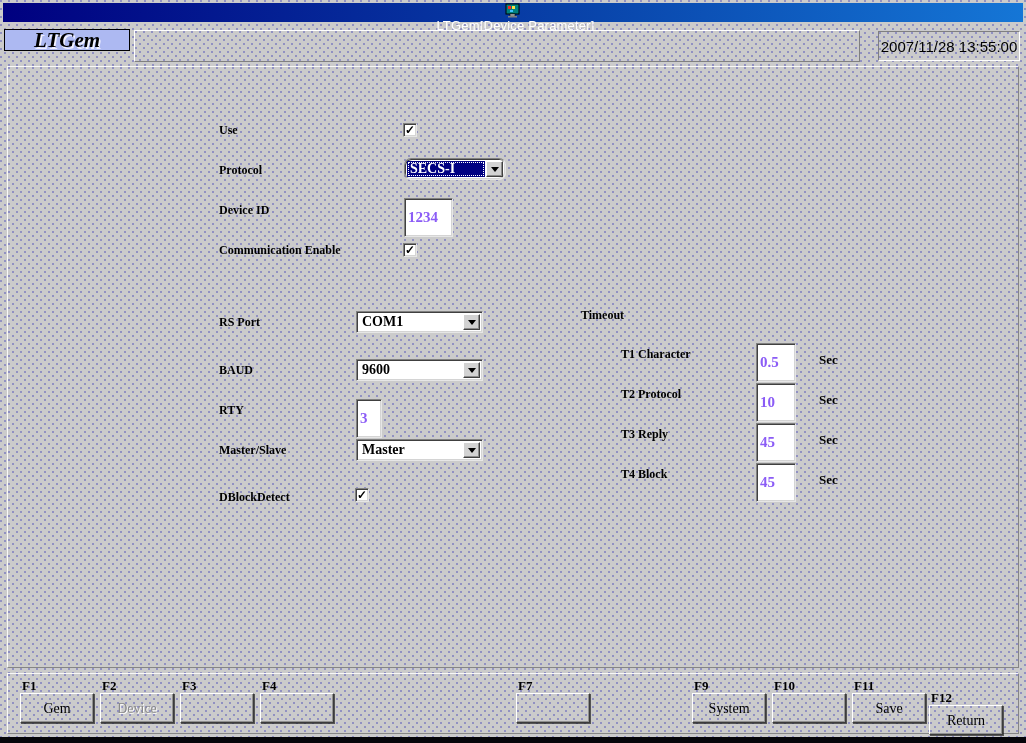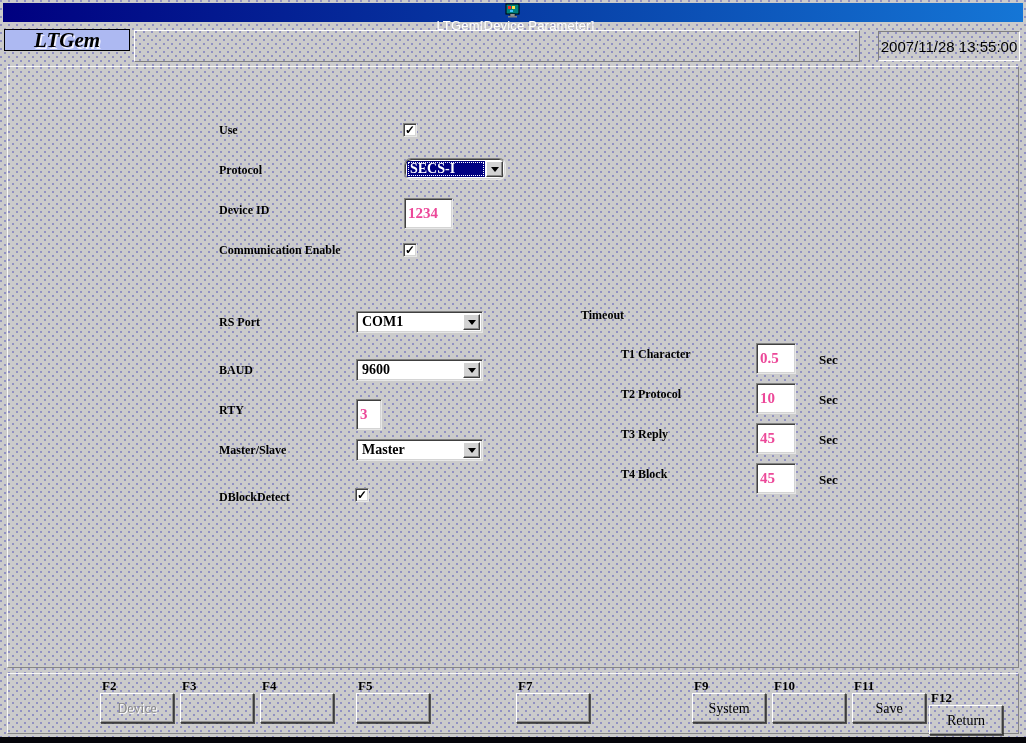--- a/index.html
+++ b/index.html
@@ -74,25 +74,25 @@
     position:absolute; width:14px; height:14px; background:#fff;
     border:1px solid; border-color:#808080 #e6e6e6 #e6e6e6 #808080;
     box-shadow: inset 1px 1px 0 #404040, inset -1px -1px 0 #d4d4d4;
     display:flex; align-items:center; justify-content:center; cursor:default;
   }
   .check {
     font-size:12px; font-weight:bold; color:#000; line-height:10px; margin-top:-1px;
   }
 
   .field {
-    position:absolute; height:31px; background:#fff;
+    position:absolute; height:39px; background:#fff;
     border:1px solid; border-color:#808080 #e6e6e6 #e6e6e6 #808080;
     box-shadow: inset 1px 1px 0 #404040, inset -1px -1px 0 #d4d4d4;
     font-family:"Liberation Serif","DejaVu Serif",serif;
-    font-weight:bold; font-size:15px; color:#ec4899; padding:0 3px; outline:none;
+    font-weight:bold; font-size:15px; color:#8b5cf6; padding:0 3px; outline:none;
   }
 
   .combo {
     position:absolute; height:22px; background:#fff;
     border:1px solid; border-color:#808080 #e6e6e6 #e6e6e6 #808080;
     box-shadow: inset 1px 1px 0 #404040, inset -1px -1px 0 #d4d4d4;
     display:flex; align-items:stretch; cursor:default;
   }
   .combo-text {
     flex:1; margin:2px 1px 2px 2px; padding:0 3px;
@@ -245,36 +245,36 @@
     <input class="field" style="left: 748px; top: 356px; width: 40px;" value="45">
     <div class="flabel small" style="left:811px; top:364px;">Sec</div>
 
     <div class="flabel" style="left:613px; top:398px;">T4 Block</div>
     <input class="field" style="left: 748px; top: 396px; width: 40px;" value="45">
     <div class="flabel small" style="left:811px; top:404px;">Sec</div>
 
   </div>
 
   <div id="fkey-bar" class="dither">
+    <div class="fslot" style="left:12px;">
+      <div class="fkey">F1</div>
+      <button class="fbtn dither">Gem</button>
+    </div>
     <div class="fslot" style="left:92px;">
       <div class="fkey">F2</div>
       <button class="fbtn dither disabled">Device</button>
     </div>
     <div class="fslot" style="left:172px;">
       <div class="fkey">F3</div>
       <button class="fbtn dither"></button>
     </div>
     <div class="fslot" style="left:252px;">
       <div class="fkey">F4</div>
       <button class="fbtn dither"></button>
     </div>
-    <div class="fslot" style="left:348px;">
-      <div class="fkey">F5</div>
-      <button class="fbtn dither"></button>
-    </div>
     <div class="fslot" style="left:508px;">
       <div class="fkey">F7</div>
       <button class="fbtn dither"></button>
     </div>
     <div class="fslot" style="left:684px;">
       <div class="fkey">F9</div>
       <button class="fbtn dither">System</button>
     </div>
     <div class="fslot" style="left:764px;">
       <div class="fkey">F10</div>

